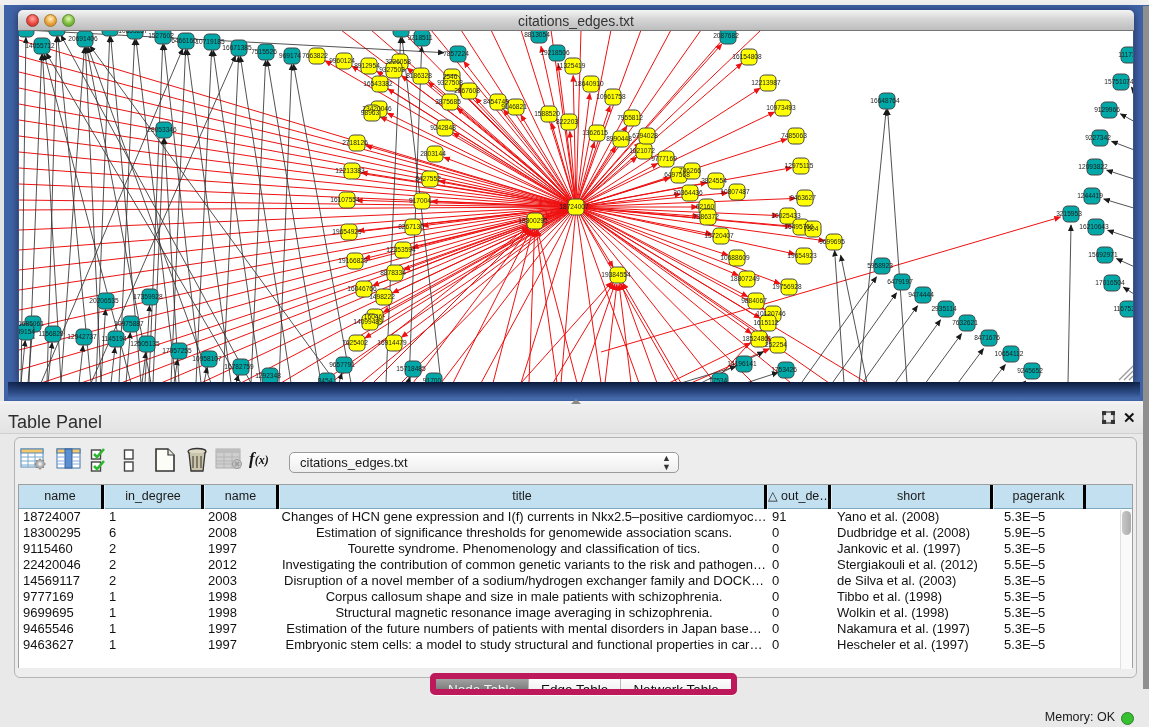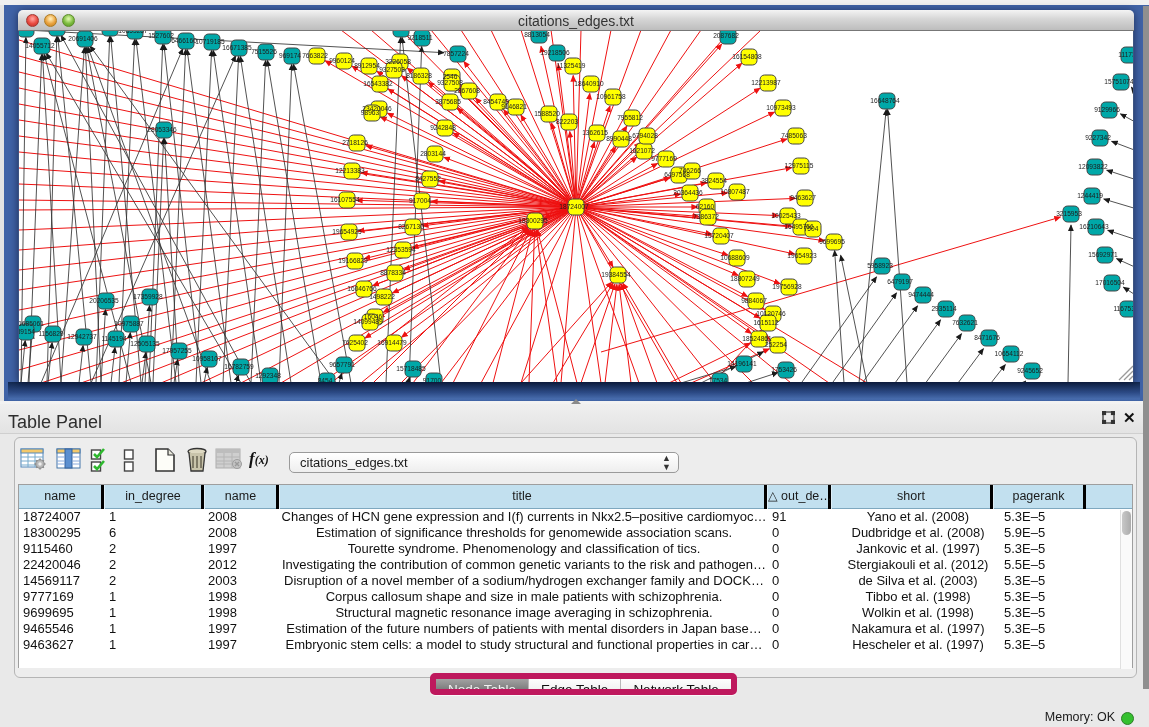--- a/index.html
+++ b/index.html
@@ -55,21 +55,21 @@
 #thead { height:24px; background:#c2e0ef; border-bottom:1px solid #7ea8bf; white-space:nowrap; }
 #thead .th { display:inline-block; height:24px; line-height:23px; text-align:center;
   border-right:3px solid #000000; border-left:1px solid #ddeef7; color:#1a1a1a; font-size:12.5px; vertical-align:top; }
 .tr { height:16px; line-height:16px; white-space:nowrap; color:#111; }
 .tr div { display:inline-block; overflow:hidden; vertical-align:top; height:16px; }
 .c1 { width:85px; padding-left:4px; }
 .c2 { width:100px; padding-left:5px; }
 .c3 { width:75px; padding-left:4px; }
 .c4 { width:488px; padding-left:2px;text-align:center; }
 .c5 { width:70px; padding-left:5px; }
-.c6 { width:162px; text-align:center; }
+.c6 { width:162px; text-align:left; }
 .c7 { width:95px; padding-left:5px; }
 #vscroll { position:absolute; right:4px; top:72px; width:12px; height:159px; background:#fafafa;
   border-left:1px solid #e0e0e0; }
 #vthumb { position:absolute; left:1px; top:1px; width:9px; height:24px; border-radius:5px;
   background:linear-gradient(90deg,#c8c8c8,#ababab); }
 
 
 #tabs { position:absolute; left:430px; top:269px; height:22px; display:flex;
   border:6px solid #be185d; border-radius:5px; overflow:hidden;
   box-shadow:0 1px 0 rgba(255,255,255,.7); font-size:13.5px; }

